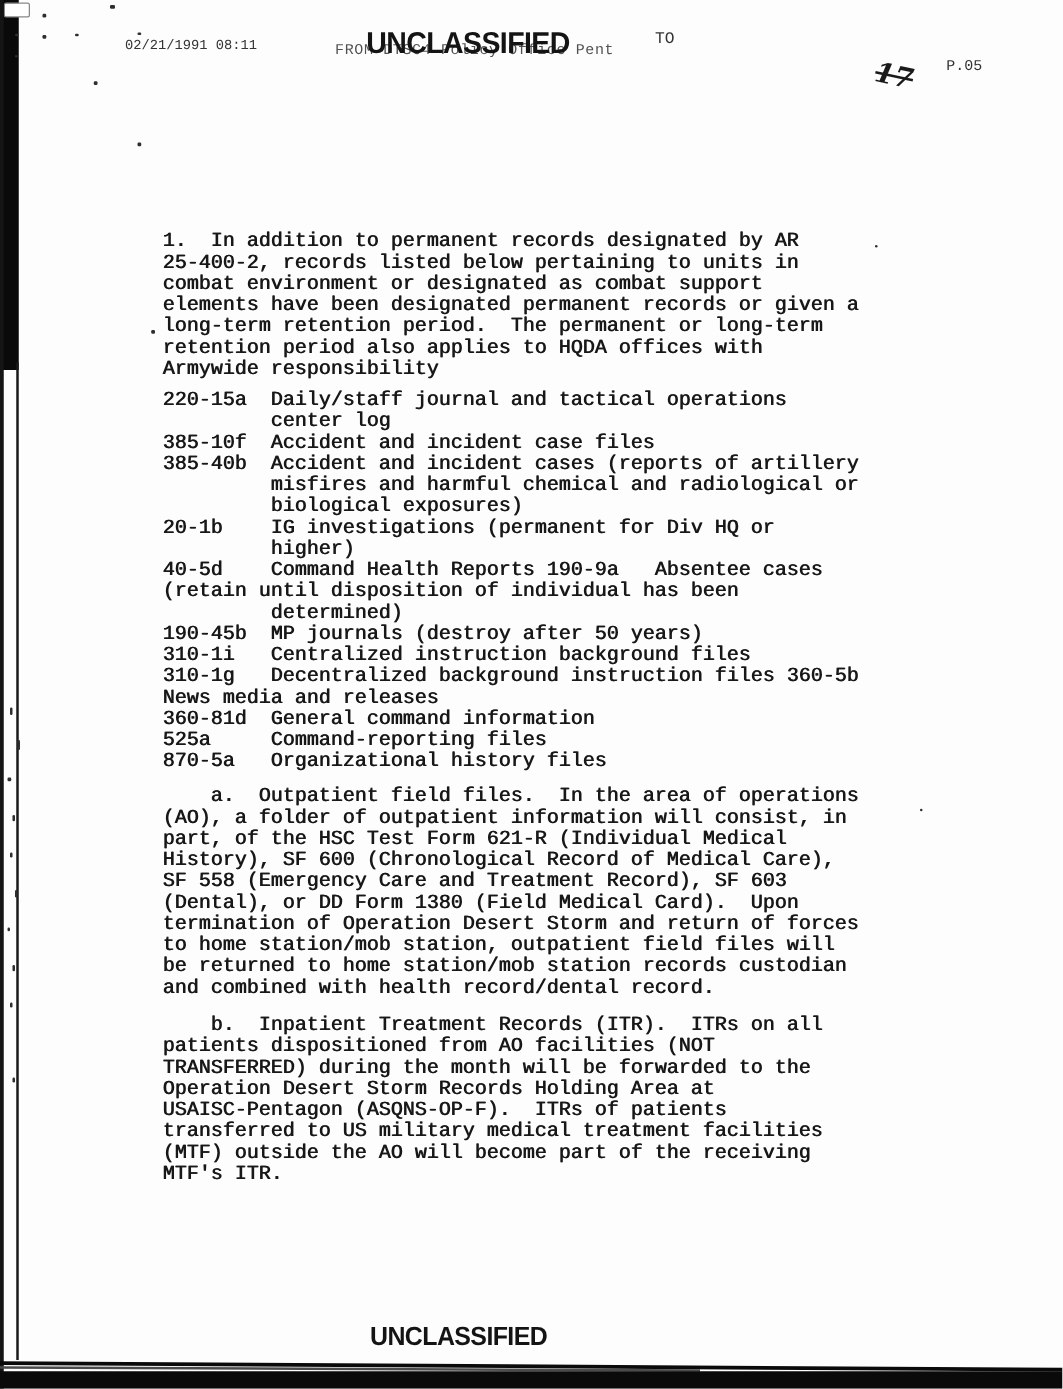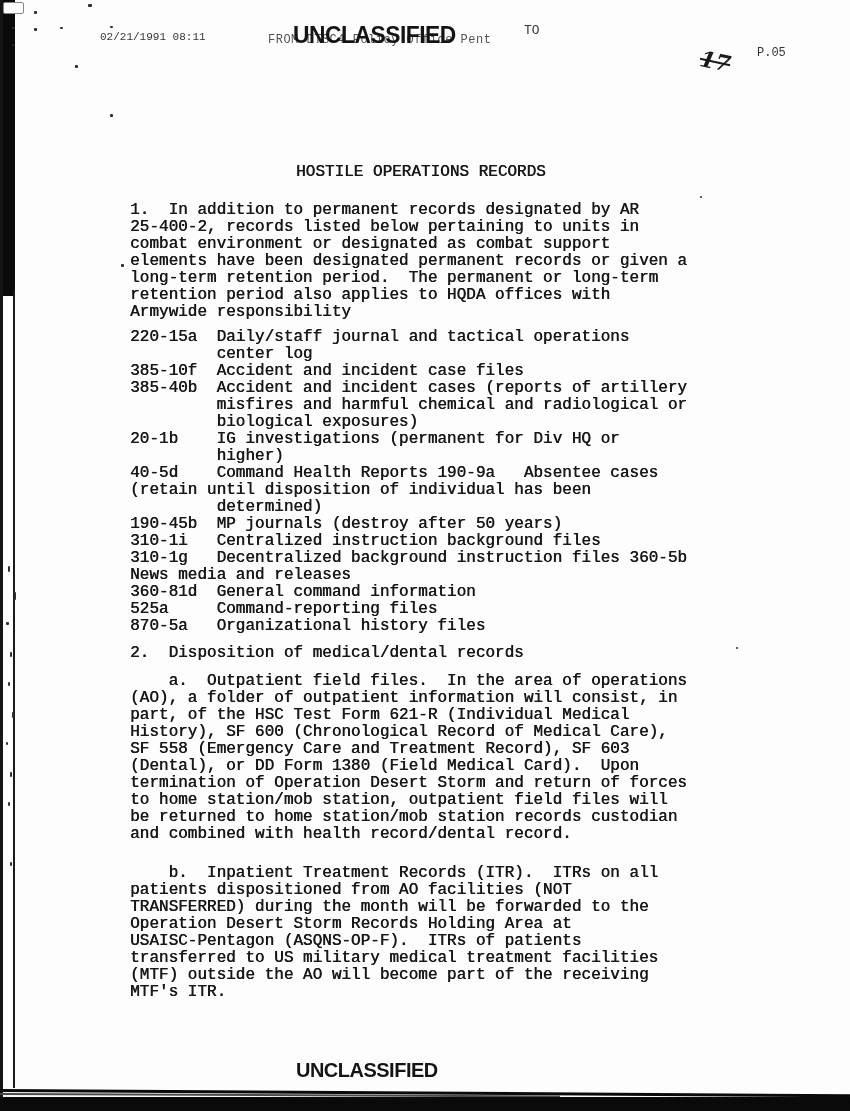--- a/index.html
+++ b/index.html
@@ -15,21 +15,21 @@
     font:16px/17px "Liberation Mono",monospace;
     text-shadow:0.5px 0 0 currentColor;
   }
   .doc pre{margin:0;font:inherit;white-space:pre;}
   .doc .title{margin-left:166px;}
   .doc .p1{margin-top:21px;}
   .doc .records{margin-top:8px;}
   .doc .records div{white-space:pre;}
   .doc .sec2{margin-top:10px;}
   .doc .pa{margin-top:11px;}
-  .doc .pb{margin-top:22px;}
+  .doc .pb{margin-top:13px;}
   
   .fax{position:absolute;color:#343434;font-family:"Liberation Mono",monospace;white-space:pre;text-align:right;}
   .fax-datetime{left:100px;top:31px;font-size:11px;}
   .fax-from{left:268px;top:33px;font-size:12px;letter-spacing:0.5px;opacity:0.85;}
   .fax-to{left:524px;top:23px;font-size:13px;}
   .fax-page{left:757px;top:46px;font-size:12px;}
   
   .stamp{
     position:absolute;color:#141414;
     font-family:"Liberation Sans",sans-serif;font-weight:bold;
@@ -62,30 +62,28 @@
 <span class="fax fax-from">FROM DTSC4 Policy Office Pent</span>
 <span class="fax fax-to">TO</span>
 <span class="fax fax-page">P.05</span>
 
 <div class="stamp stamp-top">UNCLASSIFIED</div>
 <div class="stamp stamp-bottom">UNCLASSIFIED</div>
 
 <div class="handwritten">17</div>
 
 <div class="doc">
-  <pre class="title">HOSTILE OPERATIONS RECORDS</pre>
   <pre class="p1">1.  In addition to permanent records designated by AR
 25-400-2, records listed below pertaining to units in
 combat environment or designated as combat support
 elements have been designated permanent records or given a
 long-term retention period.  The permanent or long-term
 retention period also applies to HQDA offices with
 Armywide responsibility</pre>
   <pre class="records"><div>220-15a  Daily/staff journal and tactical operations</div><div>         center log</div><div>385-10f  Accident and incident case files</div><div>385-40b  Accident and incident cases (reports of artillery</div><div>         misfires and harmful chemical and radiological or</div><div>         biological exposures)</div><div>20-1b    IG investigations (permanent for Div HQ or</div><div>         higher)</div><div>40-5d    Command Health Reports 190-9a   Absentee cases</div><div>(retain until disposition of individual has been</div><div>         determined)</div><div>190-45b  MP journals (destroy after 50 years)</div><div>310-1i   Centralized instruction background files</div><div>310-1g   Decentralized background instruction files 360-5b</div><div>News media and releases</div><div>360-81d  General command information</div><div>525a     Command-reporting files</div><div>870-5a   Organizational history files</div></pre>
-  <pre class="sec2">2.  Disposition of medical/dental records</pre>
   <pre class="pa">    a.  Outpatient field files.  In the area of operations
 (AO), a folder of outpatient information will consist, in
 part, of the HSC Test Form 621-R (Individual Medical
 History), SF 600 (Chronological Record of Medical Care),
 SF 558 (Emergency Care and Treatment Record), SF 603
 (Dental), or DD Form 1380 (Field Medical Card).  Upon
 termination of Operation Desert Storm and return of forces
 to home station/mob station, outpatient field files will
 be returned to home station/mob station records custodian
 and combined with health record/dental record.</pre>

